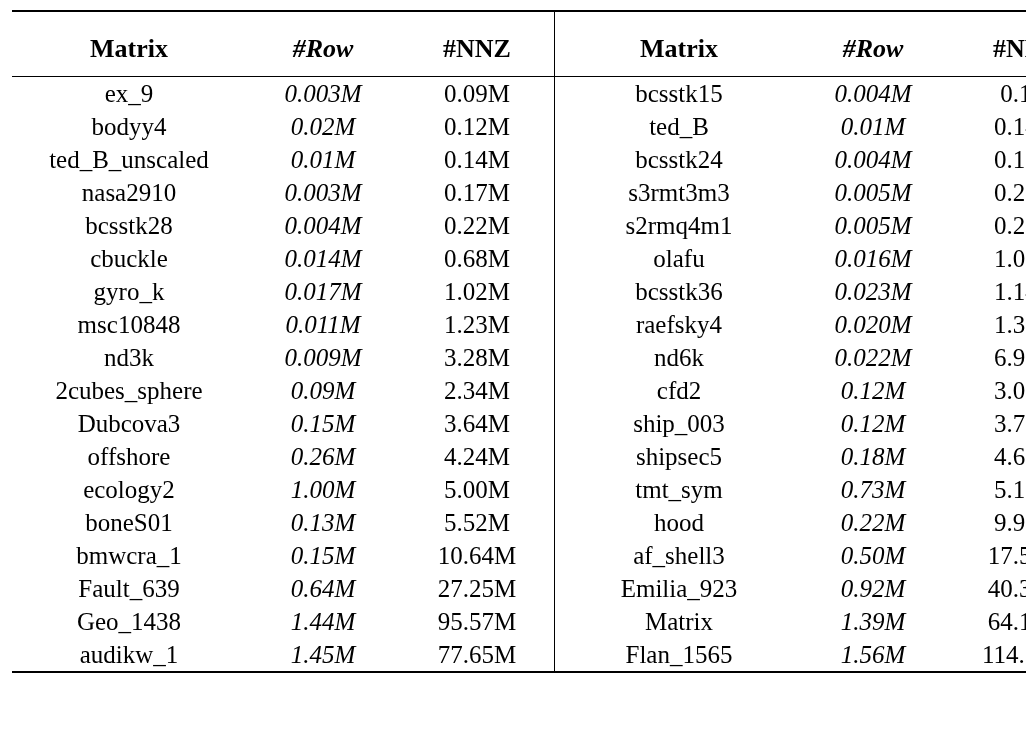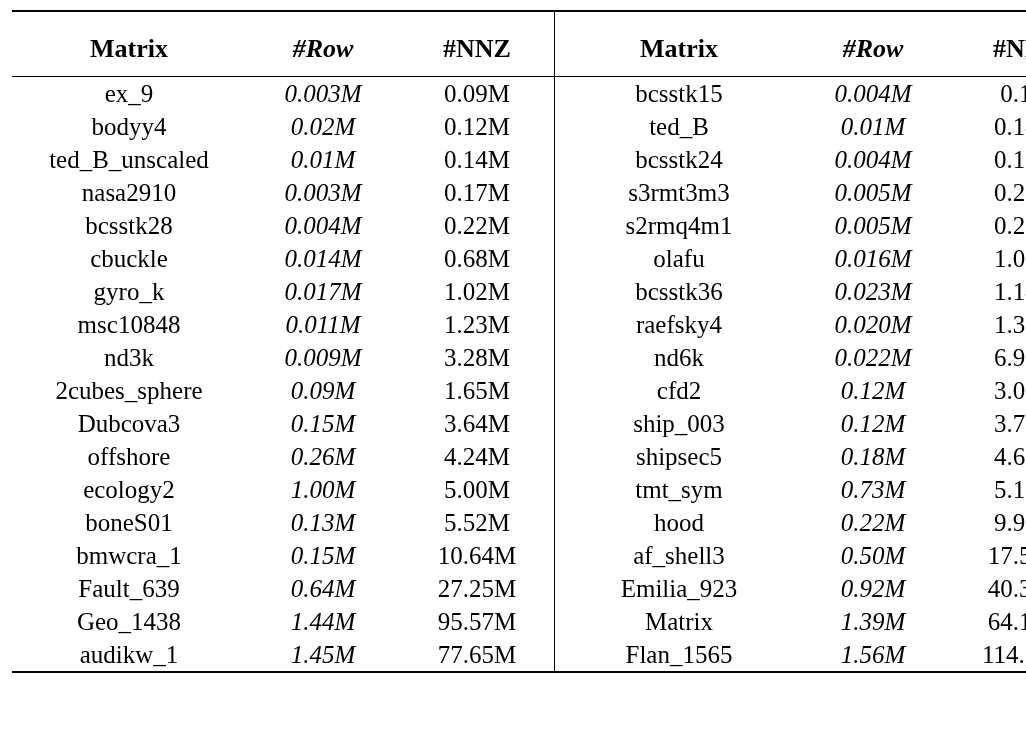--- a/index.html
+++ b/index.html
@@ -149,21 +149,21 @@
           <td class="col-row">0.009M</td>
           <td class="col-nnz">3.28M</td>
           <td class="sep sep-border"></td>
           <td class="col-name">nd6k</td>
           <td class="col-row">0.022M</td>
           <td class="col-nnz">6.90M</td>
         </tr>
         <tr>
           <td class="col-name">2cubes_sphere</td>
           <td class="col-row">0.09M</td>
-          <td class="col-nnz">1.65M</td>
+          <td class="col-nnz">2.34M</td>
           <td class="sep sep-border"></td>
           <td class="col-name">cfd2</td>
           <td class="col-row">0.12M</td>
           <td class="col-nnz">3.09M</td>
         </tr>
         <tr>
           <td class="col-name">Dubcova3</td>
           <td class="col-row">0.15M</td>
           <td class="col-nnz">3.64M</td>
           <td class="sep sep-border"></td>

